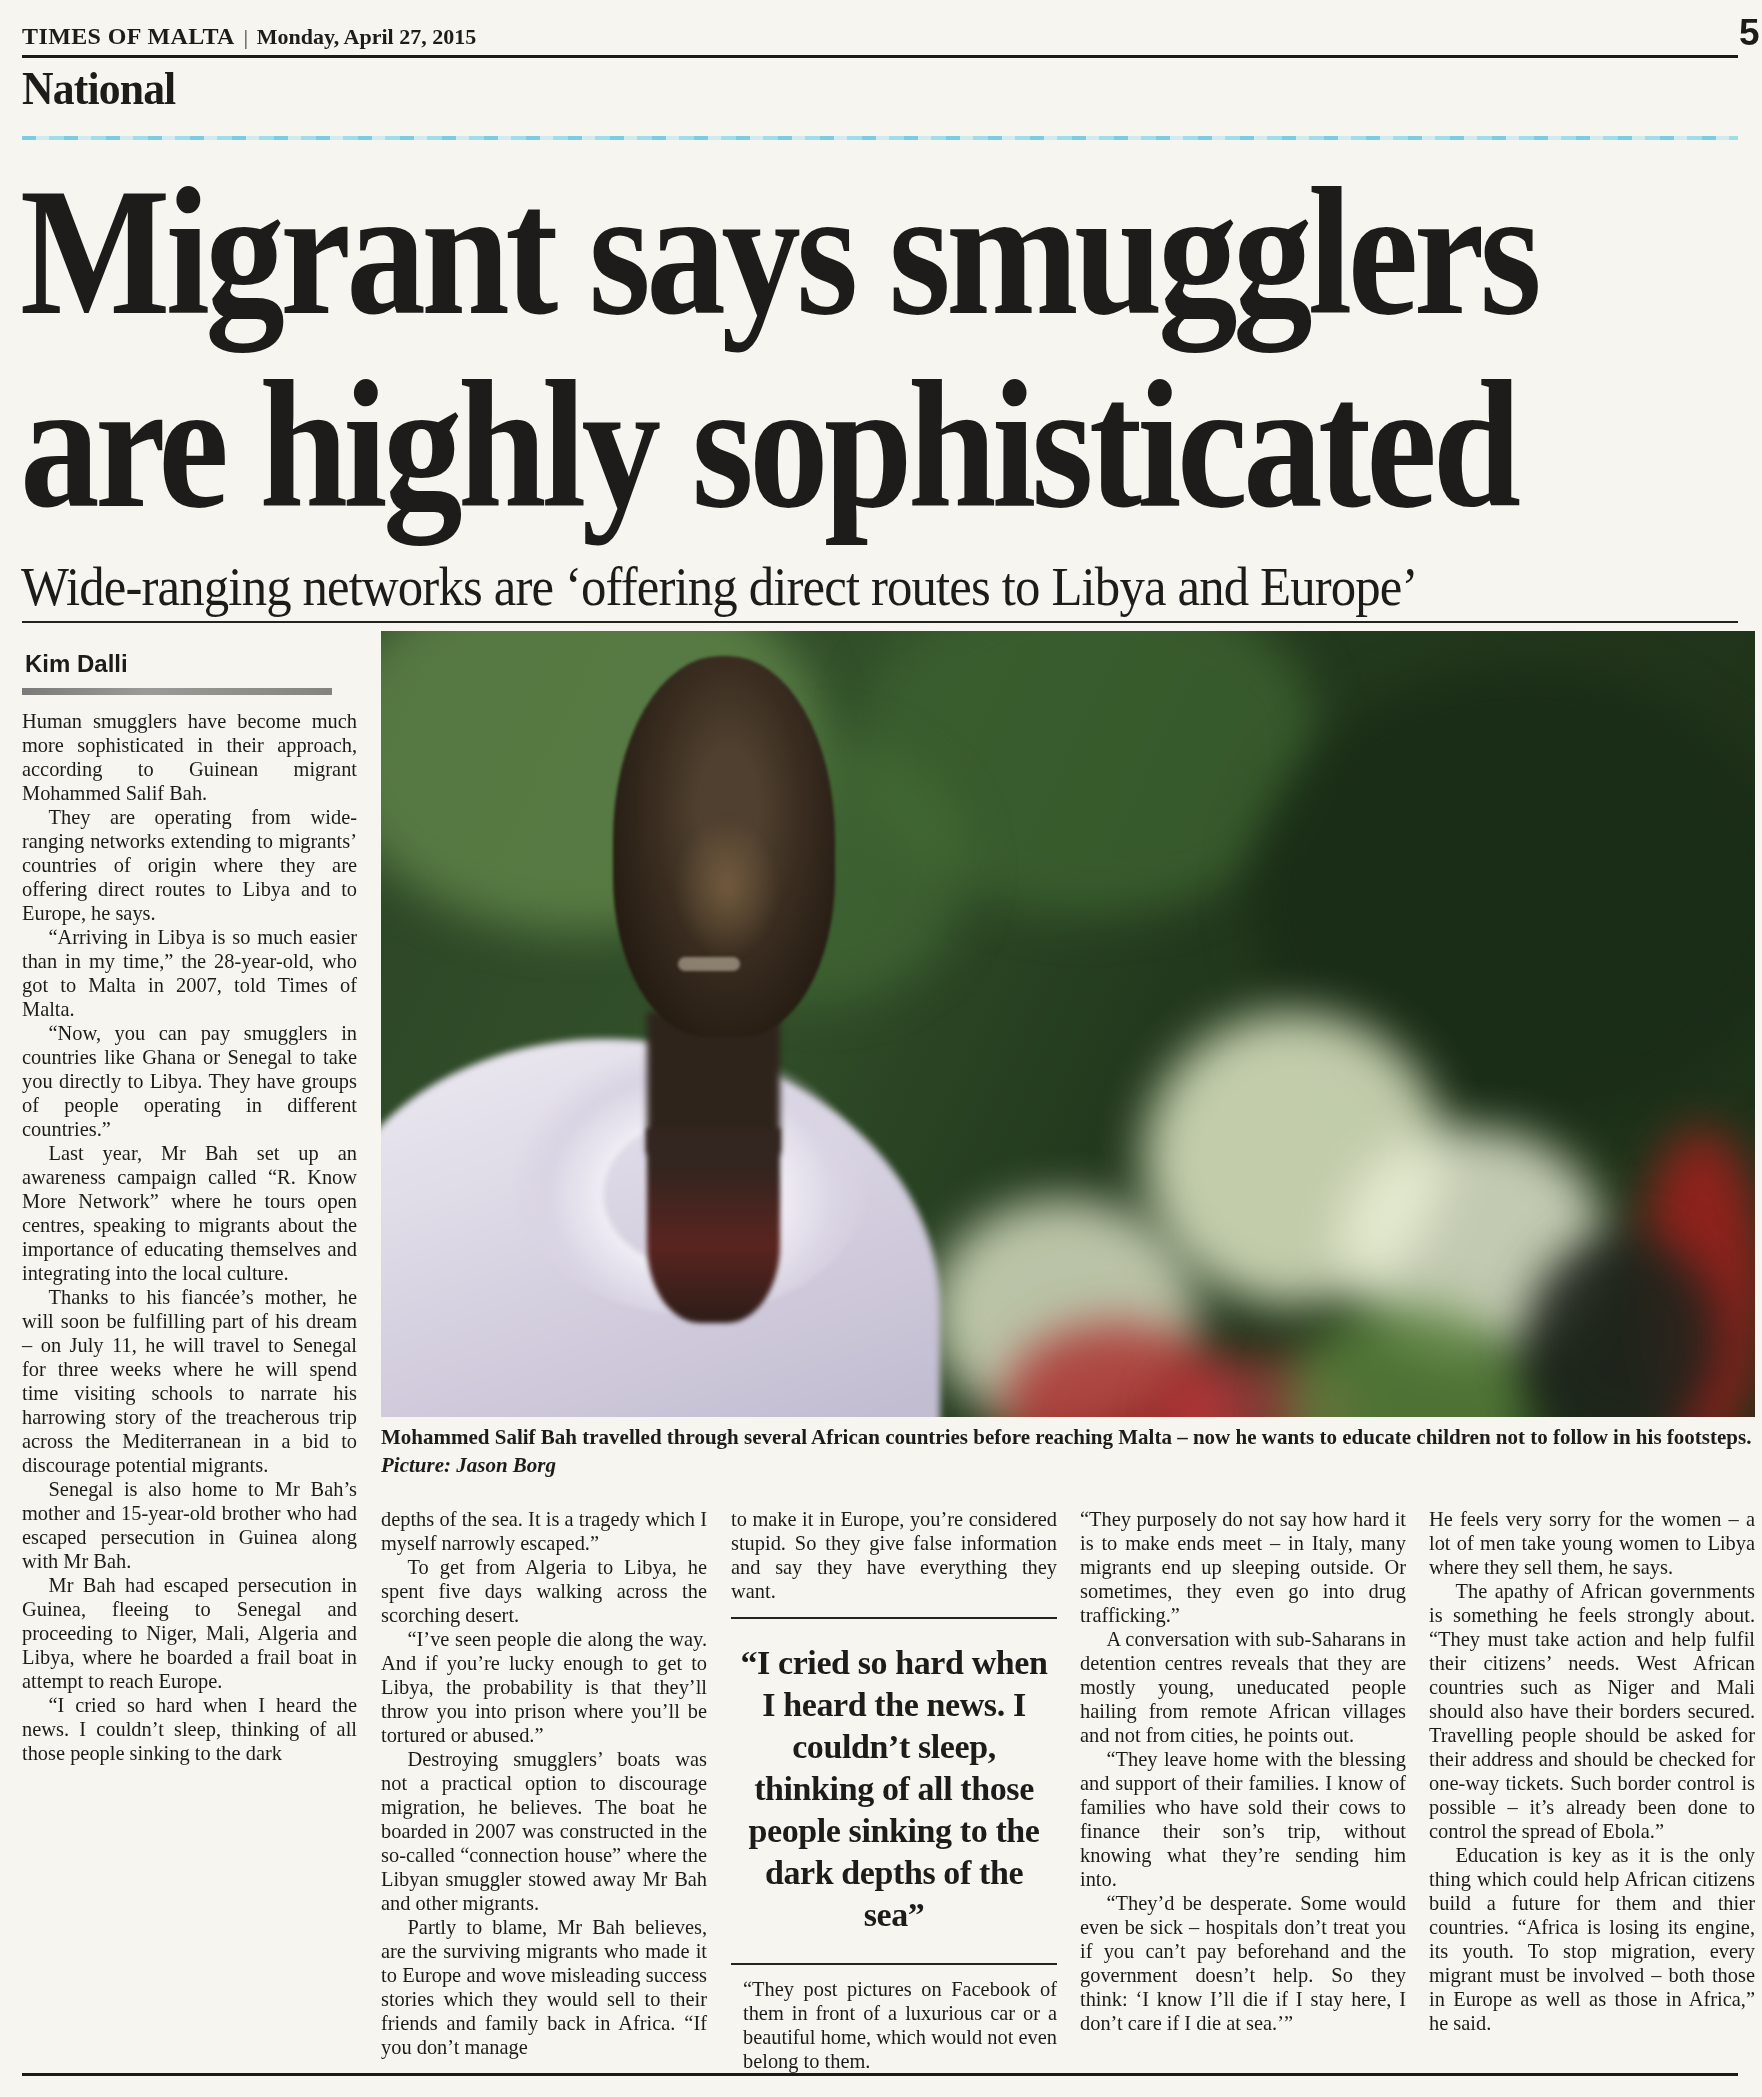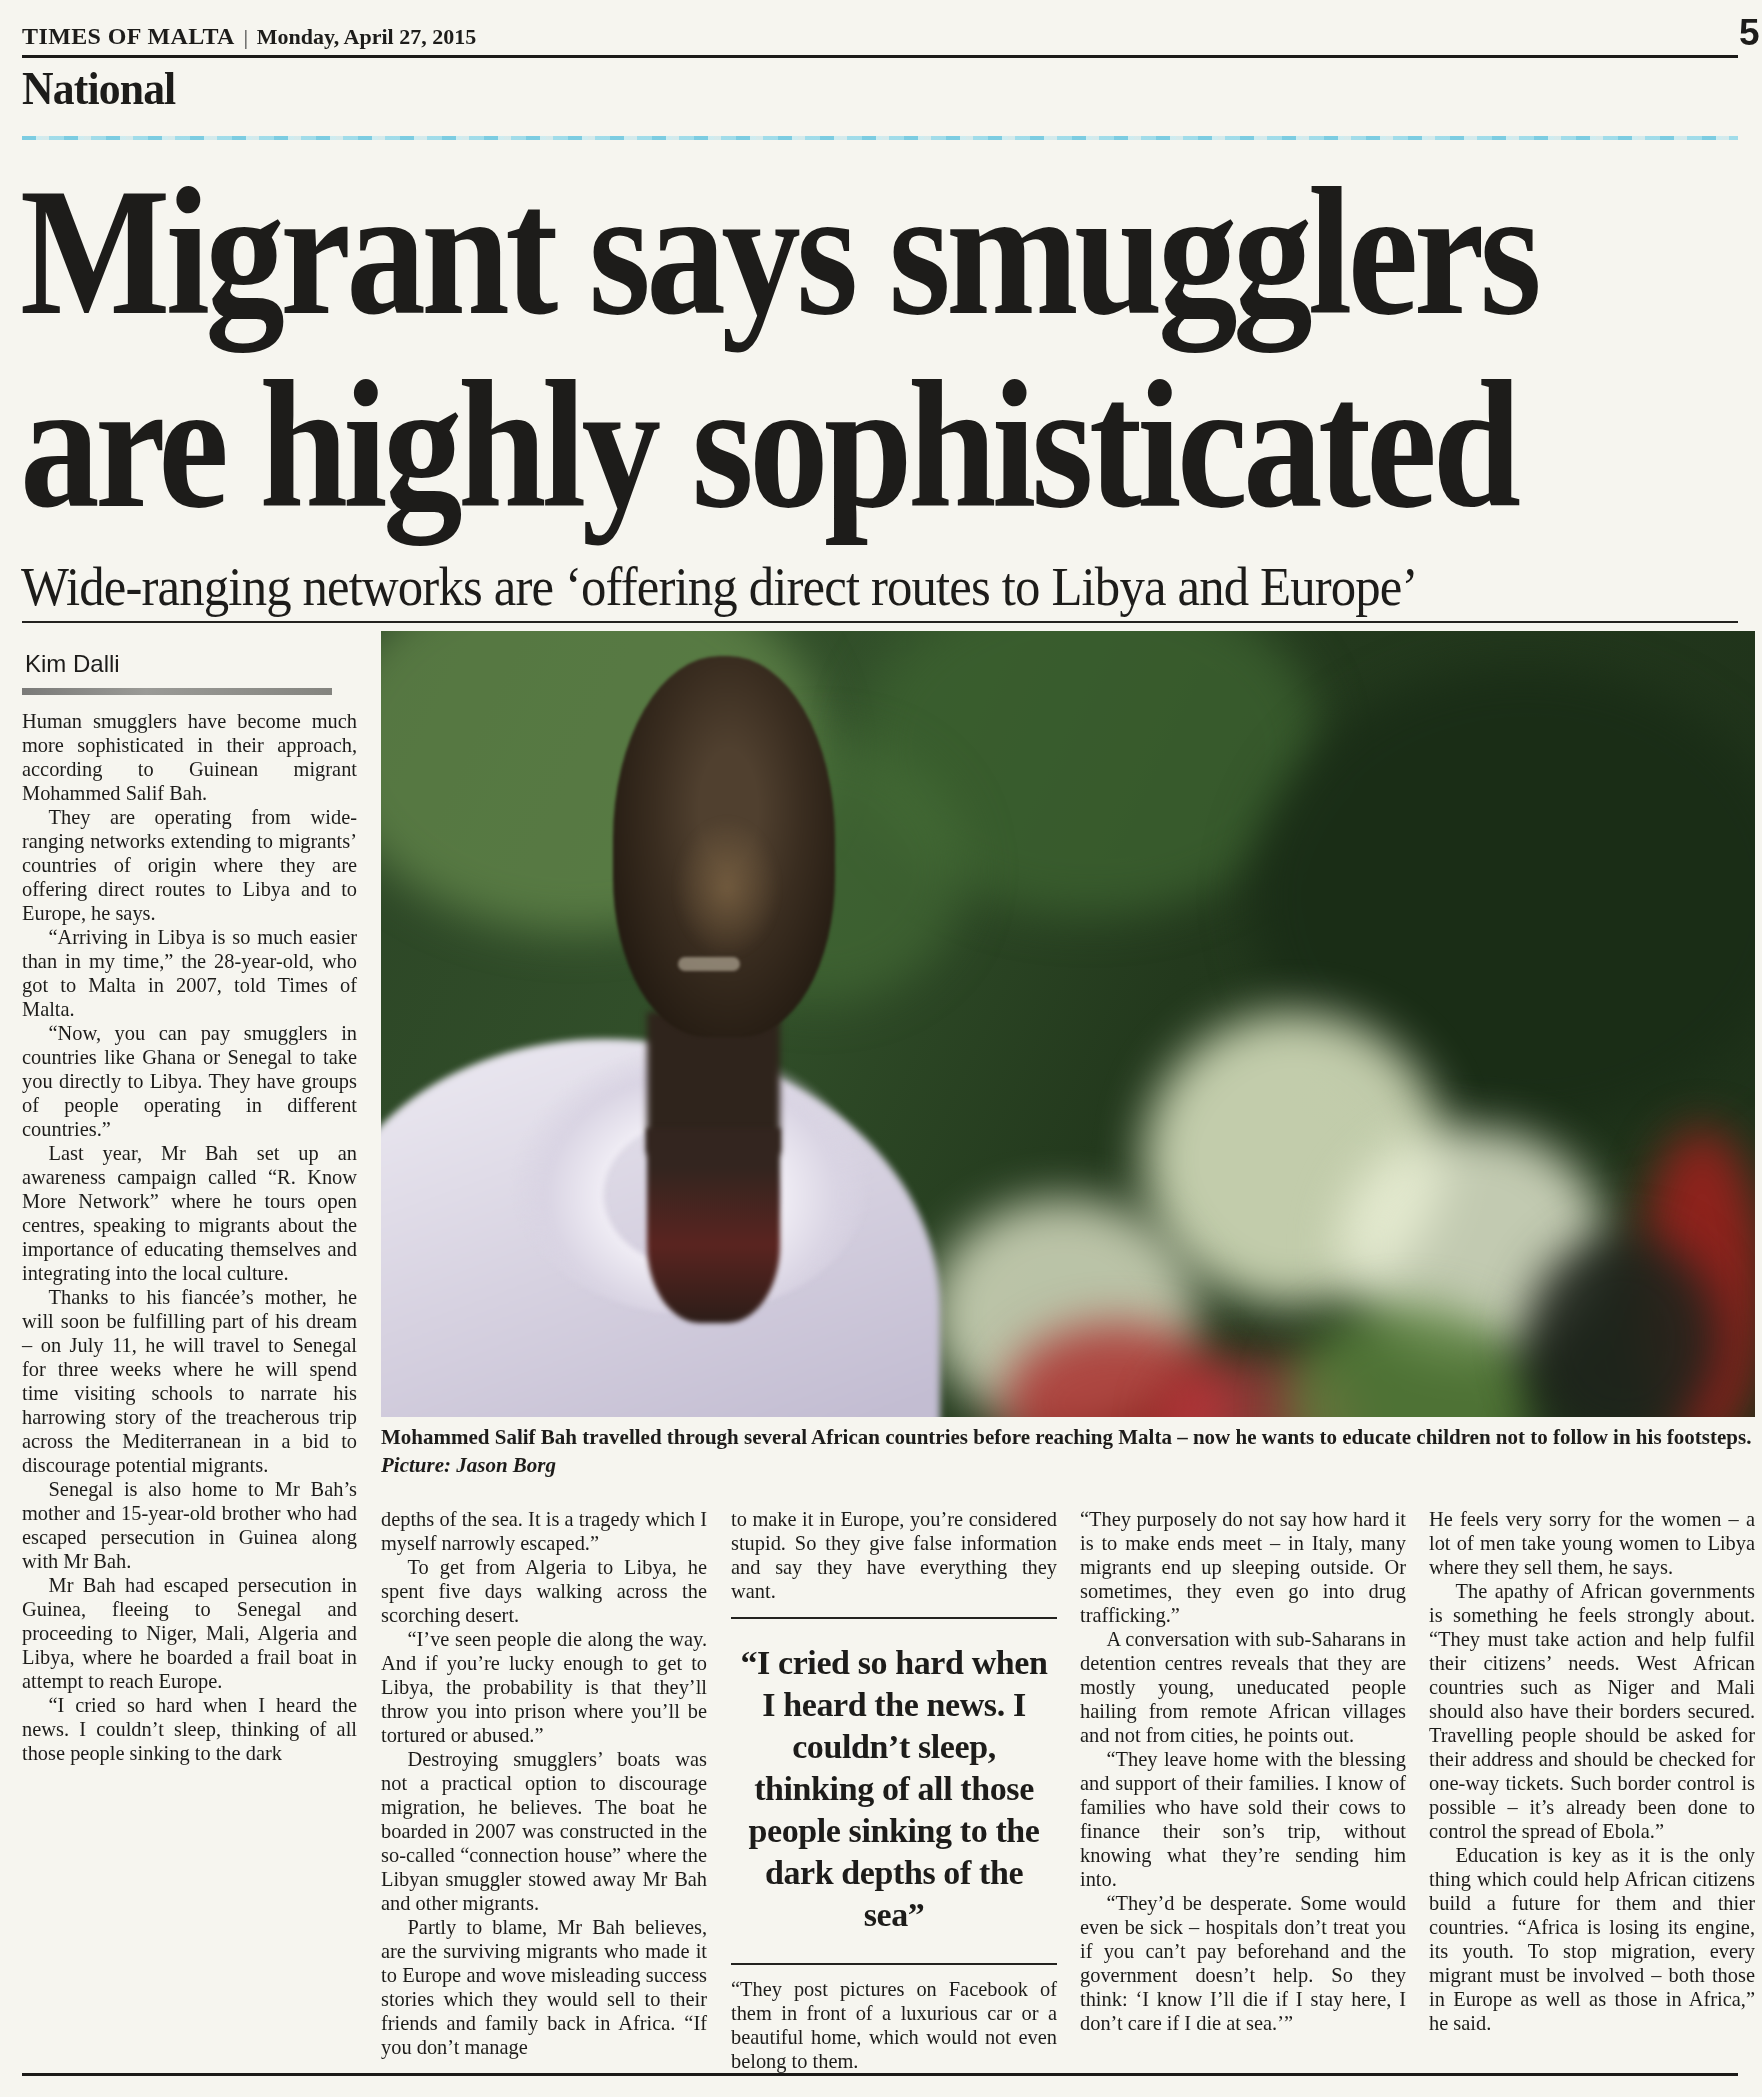--- a/index.html
+++ b/index.html
@@ -25,21 +25,21 @@
       rgba(111,200,224,.9) 0 14px, rgba(160,224,240,.45) 14px 20.4px,
       rgba(111,200,224,.25) 20.4px 26.6px, rgba(140,214,232,.8) 26.6px 42px);}
   
   .headline{position:absolute;left:19.5px;top:155px;width:1951px;
     font-weight:700;font-size:183px;line-height:193px;letter-spacing:-5.3px;
     transform:scaleX(.87);transform-origin:left top;}
   .subheadline{position:absolute;left:21px;top:559px;width:1827px;
     font-size:54px;line-height:57px;letter-spacing:-0.9px;transform:scaleX(.94);transform-origin:left top;}
   .rule-subhead{position:absolute;left:22px;top:621px;width:1716px;height:1.8px;background:#23221f;}
   
-  .byline{position:absolute;left:25px;top:650px;font-family:"Liberation Sans",sans-serif;font-weight:400;font-size:24px;}
+  .byline{position:absolute;left:25px;top:650px;font-family:"Liberation Sans",sans-serif;font-weight:700;font-size:24px;}
   .byline-rule{position:absolute;left:22px;top:688px;width:310px;height:7px;
     background:linear-gradient(90deg,#7a7a78,#9a9a96 40%,#84847f);}
   
   .col{position:absolute;text-align:justify;font-size:20.4px;line-height:24px;}
   .col p{margin:0;text-indent:1.3em;}
   .col p:first-child{text-indent:0;}
   #col1{left:22px;top:709px;width:335px;height:1358px;}
   #col2{left:381px;top:1507px;width:326px;}
   #col3{left:731px;top:1507px;width:326px;}
   #col4{left:1080px;top:1507px;width:326px;}
@@ -164,21 +164,21 @@
       <p>Partly to blame, Mr Bah believes, are the surviving migrants who made it to Europe and wove misleading success stories which they would sell to their friends and family back in Africa. “If you don’t manage</p>
     </div>
 
   <div id="col3" class="col">
     <div>
         <p>to make it in Europe, you’re considered stupid. So they give false information and say they have everything they want.</p>
       </div>
     <div class="pullquote">
       <div class="pullquote-text">“I cried so hard when I heard the news. I couldn’t sleep, thinking of all those people sinking to the dark depths of the sea”</div>
     </div>
-    <div class="smalltext" style="text-align:justify;">
+    <div class="smalltext" style="text-align:justify;margin-left:12px;">
         <p>“They post pictures on Facebook of them in front of a luxurious car or a beautiful home, which would not even belong to them.</p>
       </div>
   </div>
 
   <div id="col4" class="col">
       <p>“They purposely do not say how hard it is to make ends meet – in Italy, many migrants end up sleeping outside. Or sometimes, they even go into drug trafficking.”</p>
       <p>A conversation with sub-Saharans in detention centres reveals that they are mostly young, uneducated people hailing from remote African villages and not from cities, he points out.</p>
       <p>“They leave home with the blessing and support of their families. I know of families who have sold their cows to finance their son’s trip, without knowing what they’re sending him into.</p>
       <p>“They’d be desperate. Some would even be sick – hospitals don’t treat you if you can’t pay beforehand and the government doesn’t help. So they think: ‘I know I’ll die if I stay here, I don’t care if I die at sea.’”</p>
     </div>

